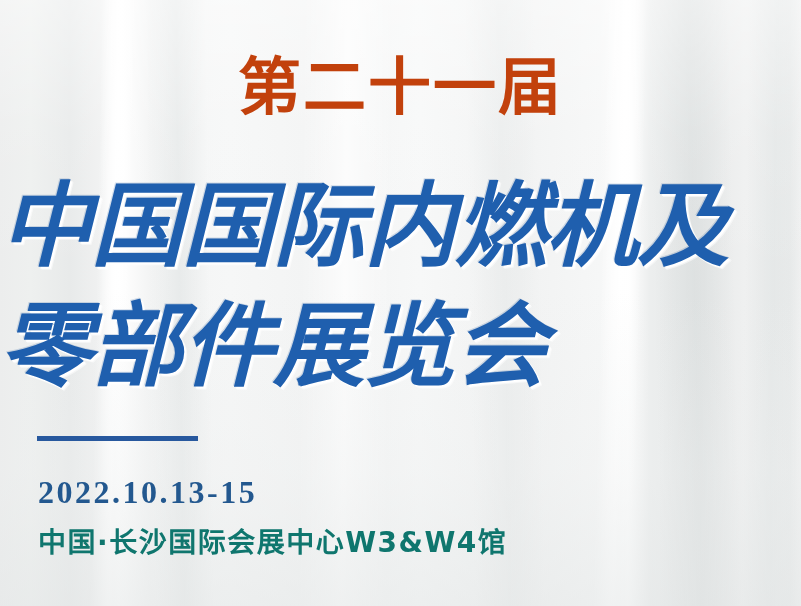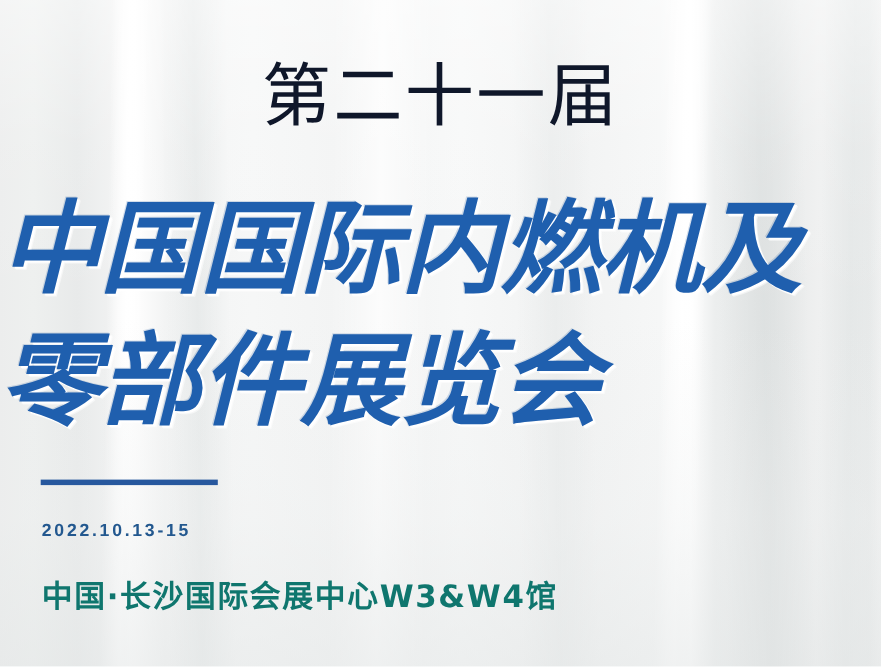--- a/index.html
+++ b/index.html
@@ -71,23 +71,23 @@
   }
 
   .kicker {
     position: absolute;
     top: 56px;
     left: 0;
     right: 0;
     text-align: center;
     font-size: 63px;
     line-height: 1;
-    font-weight: 400;
+    font-weight: 700;
     letter-spacing: 2px;
-    color: #0f172a;
+    color: #c2410c;
     font-family: "DejaVu Sans", "Liberation Sans", sans-serif;
     white-space: nowrap;
   }
 
   .title-block {
     position: absolute;
     top: 178px;
     left: 0;
     right: 0;
     text-align: left;
@@ -123,25 +123,25 @@
     top: 436px;
     width: 161px;
     height: 5px;
     background: #27589e;
   }
 
   .date {
     position: absolute;
     left: 38px;
     top: 474px;
-    font-size: 16px;
+    font-size: 32px;
     font-weight: 700;
     letter-spacing: 2.5px;
     color: #23588f;
-    font-family: Liberation Sans, sans-serif;
+    font-family: Liberation Serif, serif;
     white-space: nowrap;
   }
 
   .venue {
     position: absolute;
     left: 38px;
     top: 520px;
     font-size: 28px;
     font-weight: 700;
     letter-spacing: 1.5px;

